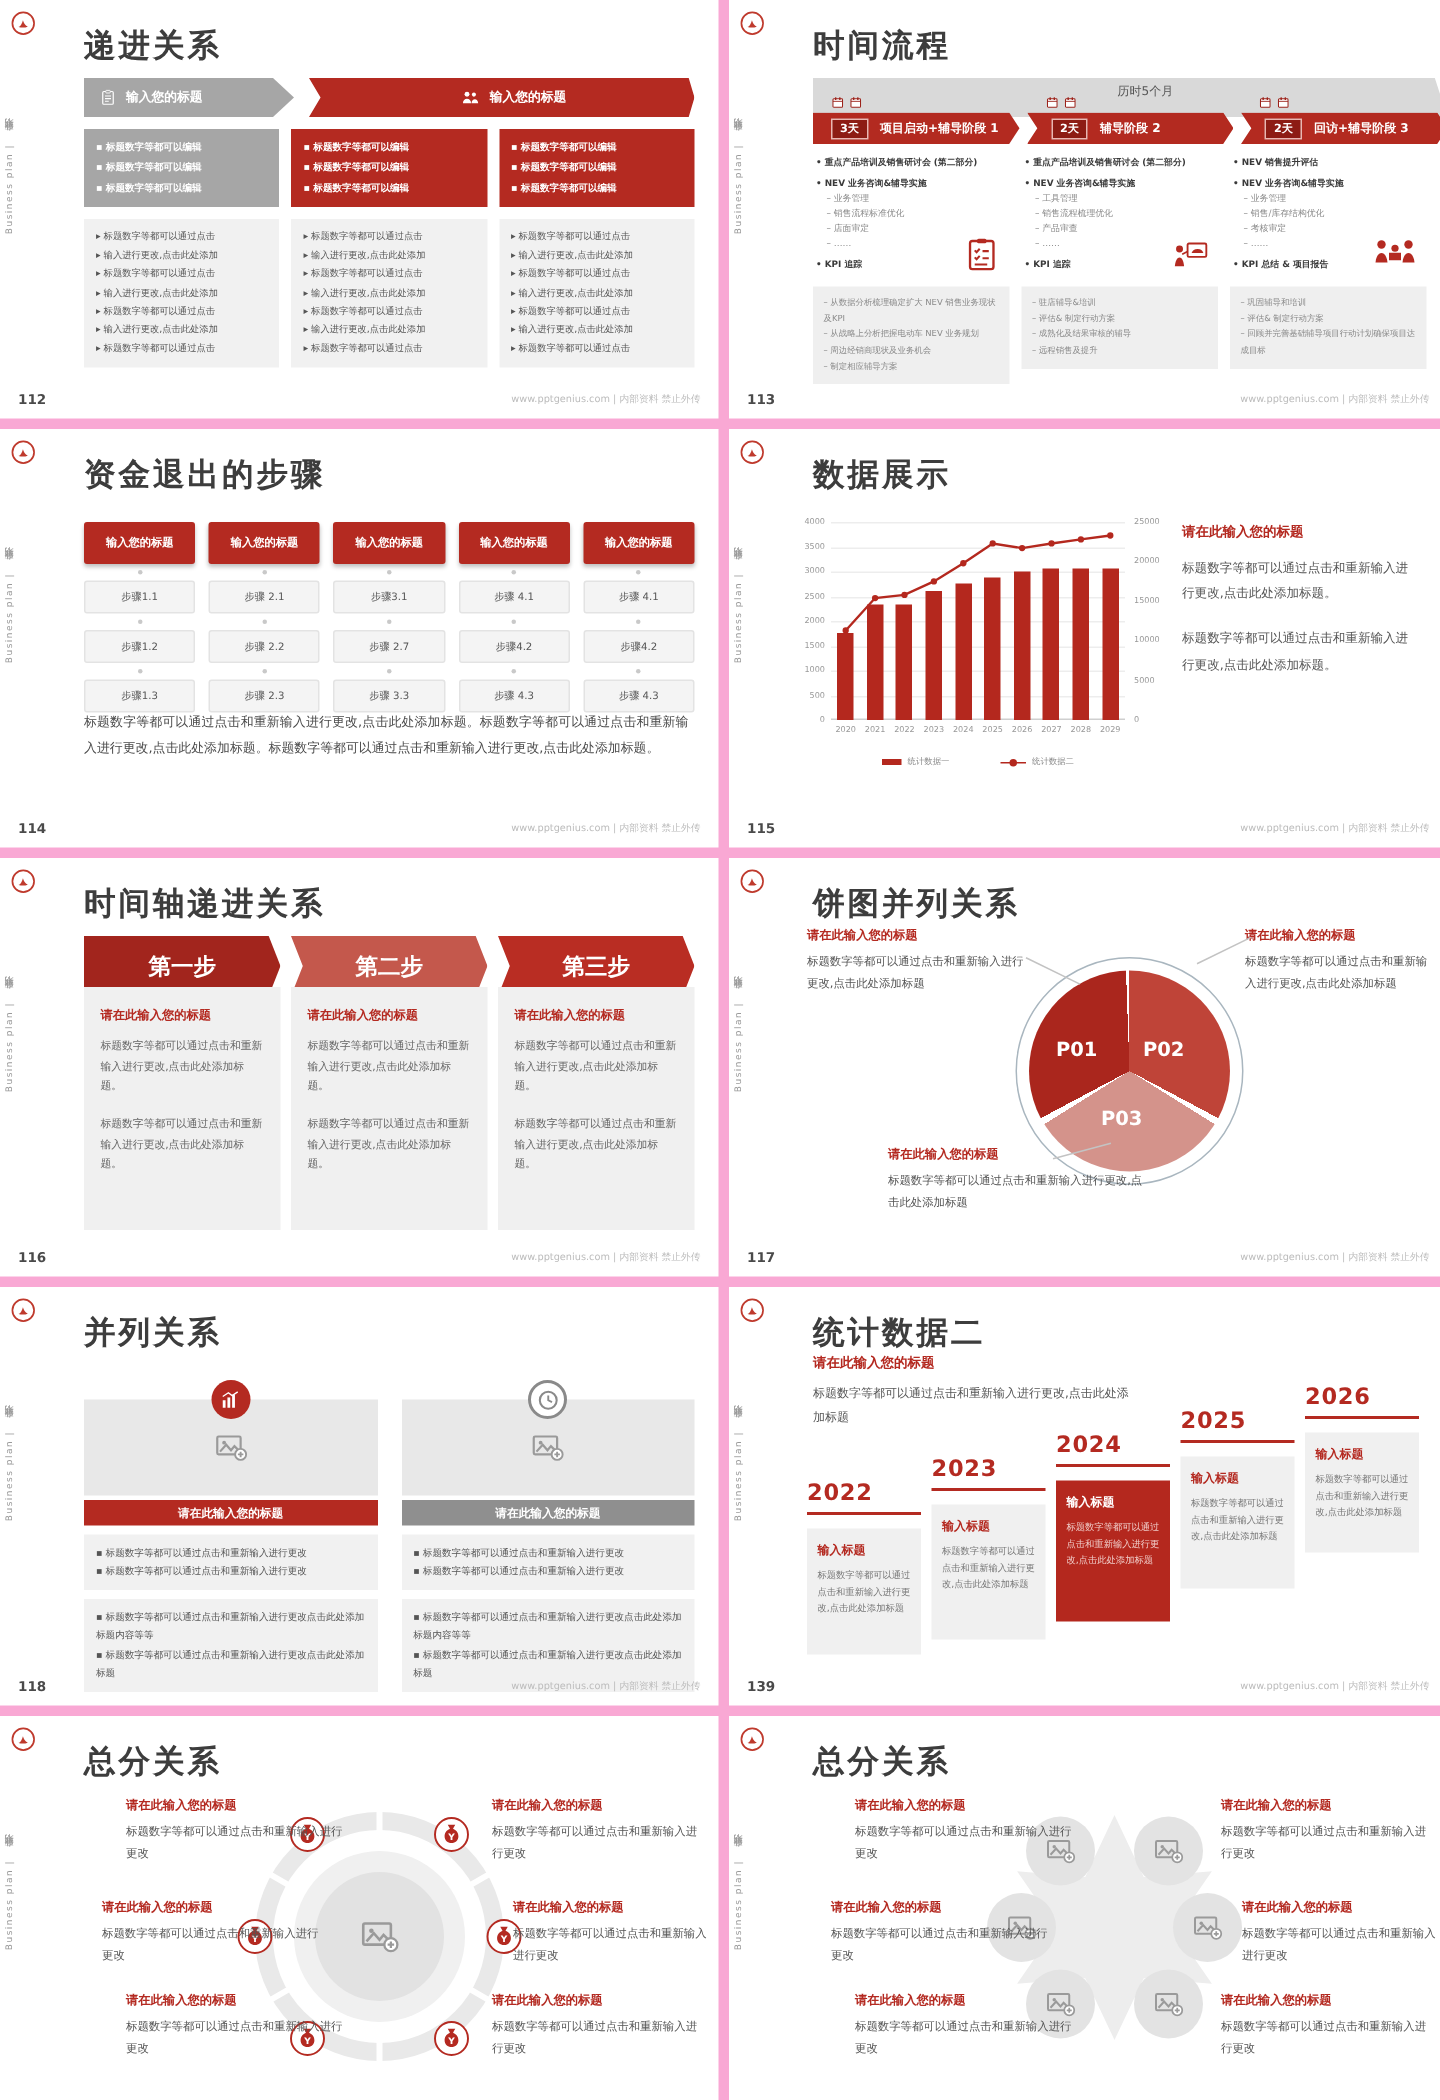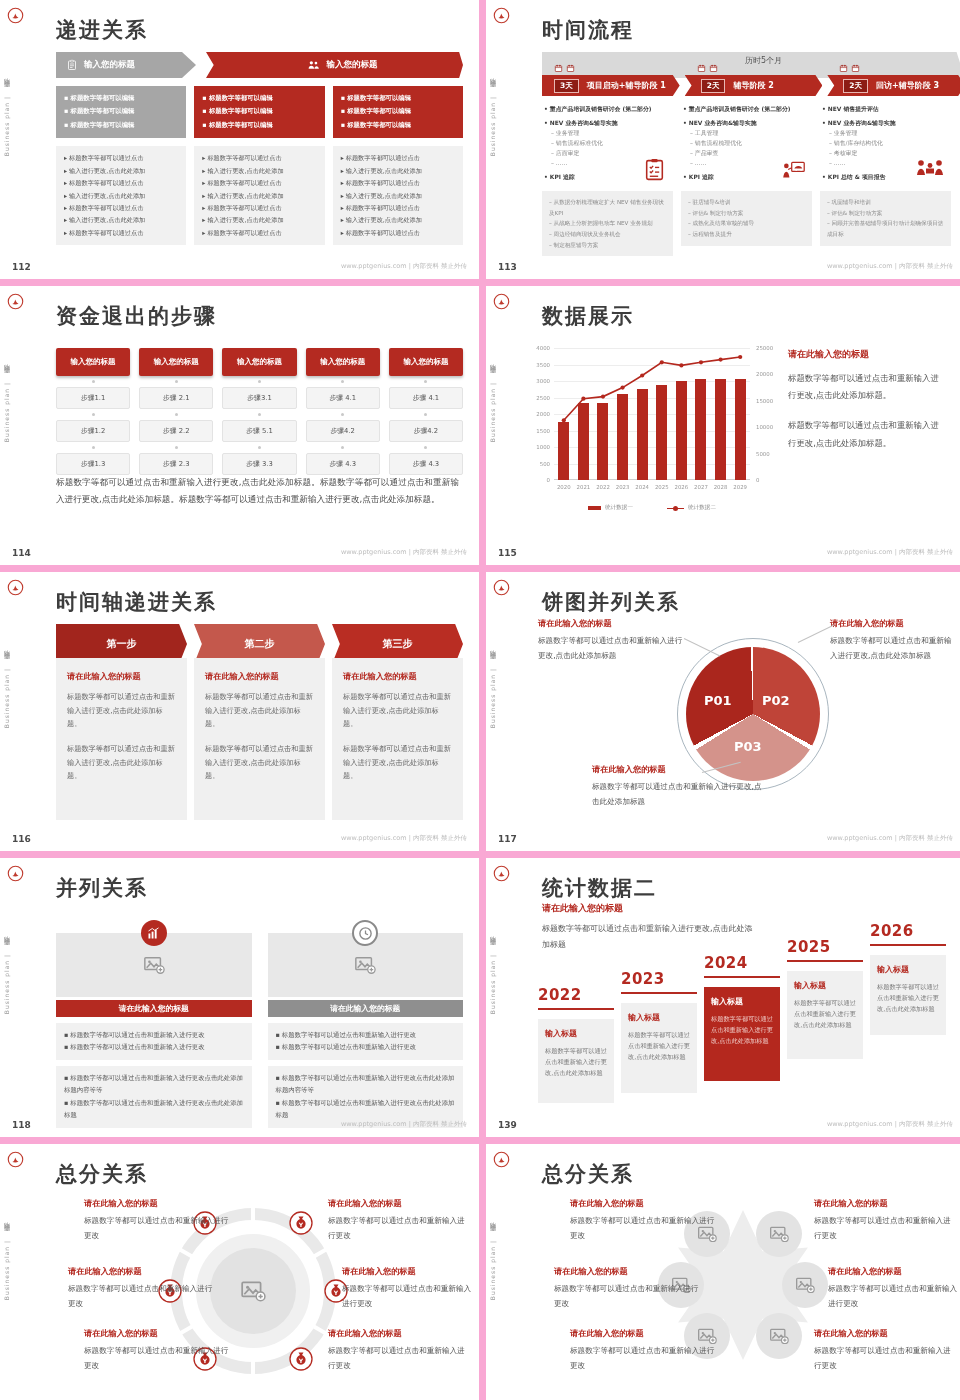--- a/index.html
+++ b/index.html
@@ -67,21 +67,21 @@
 .sw-bar{width:13px;height:4px;background:#b4281e}
 .sw-line{width:17px;height:5px;position:relative}
 .sw-line::before{content:"";position:absolute;left:0;top:2px;width:100%;height:1.4px;background:#b4281e}
 .sw-line::after{content:"";position:absolute;left:6px;top:0;width:5px;height:5px;border-radius:50%;background:#b4281e}
 .lgt{font-size:5.6px;color:#888}
 .txt115{position:absolute;left:302px;top:62px;width:152px}
 .txt115 h3{color:#b42a21;font-size:9px;font-weight:700;margin-bottom:9px}
 .txt115 p{font-size:8.4px;color:#555;line-height:2.05;margin-bottom:13px}
 
 .arrows116{position:absolute;left:56px;top:52px;right:16px;display:flex;gap:7px}
-.arrow116{flex:1;height:40px;display:flex;align-items:center;justify-content:center;color:#fff;font-weight:700;font-size:10px;clip-path:polygon(0 0,94% 0,100% 50%,94% 100%,0 100%)}
+.arrow116{flex:1;height:40px;display:flex;align-items:center;justify-content:center;color:#fff;font-weight:700;font-size:15px;clip-path:polygon(0 0,94% 0,100% 50%,94% 100%,0 100%)}
 .arrow116.notch{clip-path:polygon(0 0,94% 0,100% 50%,94% 100%,0 100%,6% 50%)}
 .a0{background:#a2251d}.a1{background:#c4584c}.a2{background:#b92d23}
 .boxes116{position:absolute;left:56px;top:86px;right:16px;display:flex;gap:7px}
 .box116{flex:1;background:#f0f0f0;padding:13px 11px;min-height:162px}
 .box116 h4{color:#b42a21;font-size:8.2px;font-weight:700;margin-bottom:8px}
 .box116 p{font-size:7.2px;color:#666;line-height:1.9;margin-bottom:11px}
 
 .ring117{position:absolute;left:191px;top:66px;width:152px;height:152px;border:1.5px solid #a9b6bf;border-radius:50%}
 .pie117{position:absolute;left:200px;top:75px;width:134px;height:134px;border-radius:50%}
 .plab{position:absolute;color:#fff;font-weight:700;font-size:13px}
@@ -404,21 +404,21 @@
           <div class="dot114"></div>
           <div class="step114">步骤 2.2</div>
           <div class="dot114"></div>
           <div class="step114">步骤 2.3</div>
         </div>
         <div class="col114">
           <div class="hdr114">输入您的标题</div>
           <div class="dot114"></div>
           <div class="step114">步骤3.1</div>
           <div class="dot114"></div>
-          <div class="step114">步骤 5.1</div>
+          <div class="step114">步骤 2.7</div>
           <div class="dot114"></div>
           <div class="step114">步骤 3.3</div>
         </div>
         <div class="col114">
           <div class="hdr114">输入您的标题</div>
           <div class="dot114"></div>
           <div class="step114">步骤 4.1</div>
           <div class="dot114"></div>
           <div class="step114">步骤4.2</div>
           <div class="dot114"></div>

